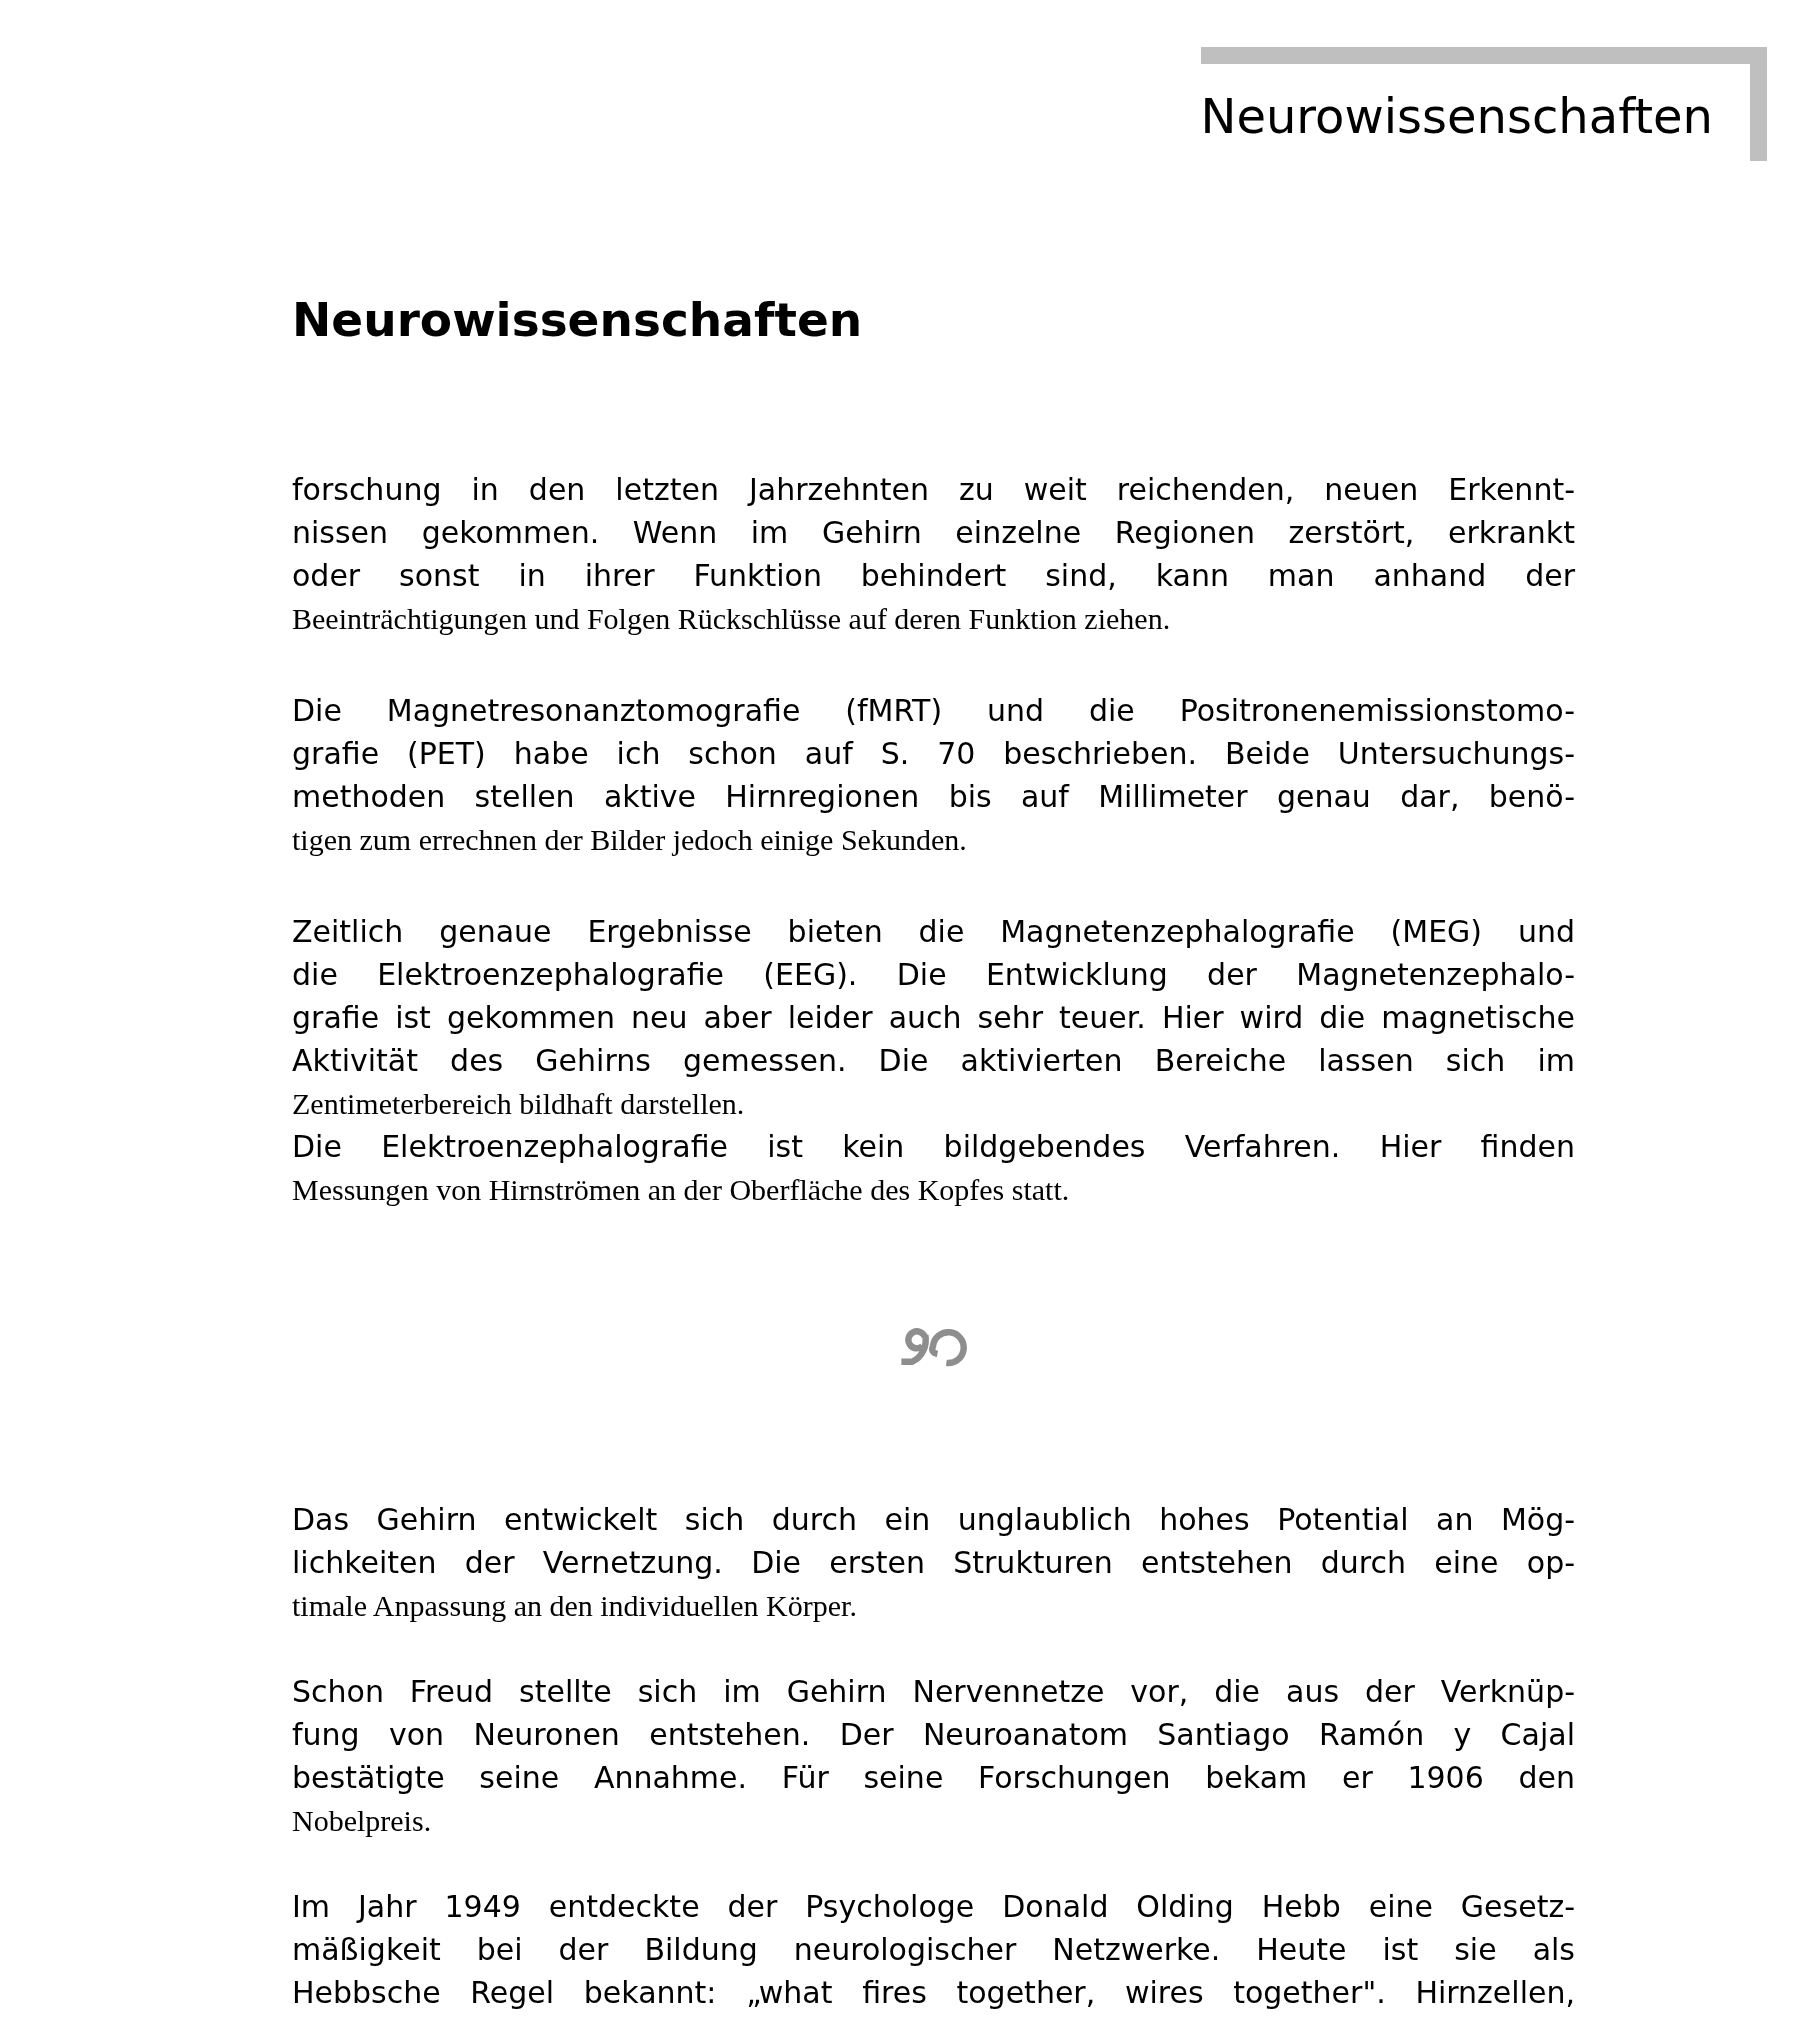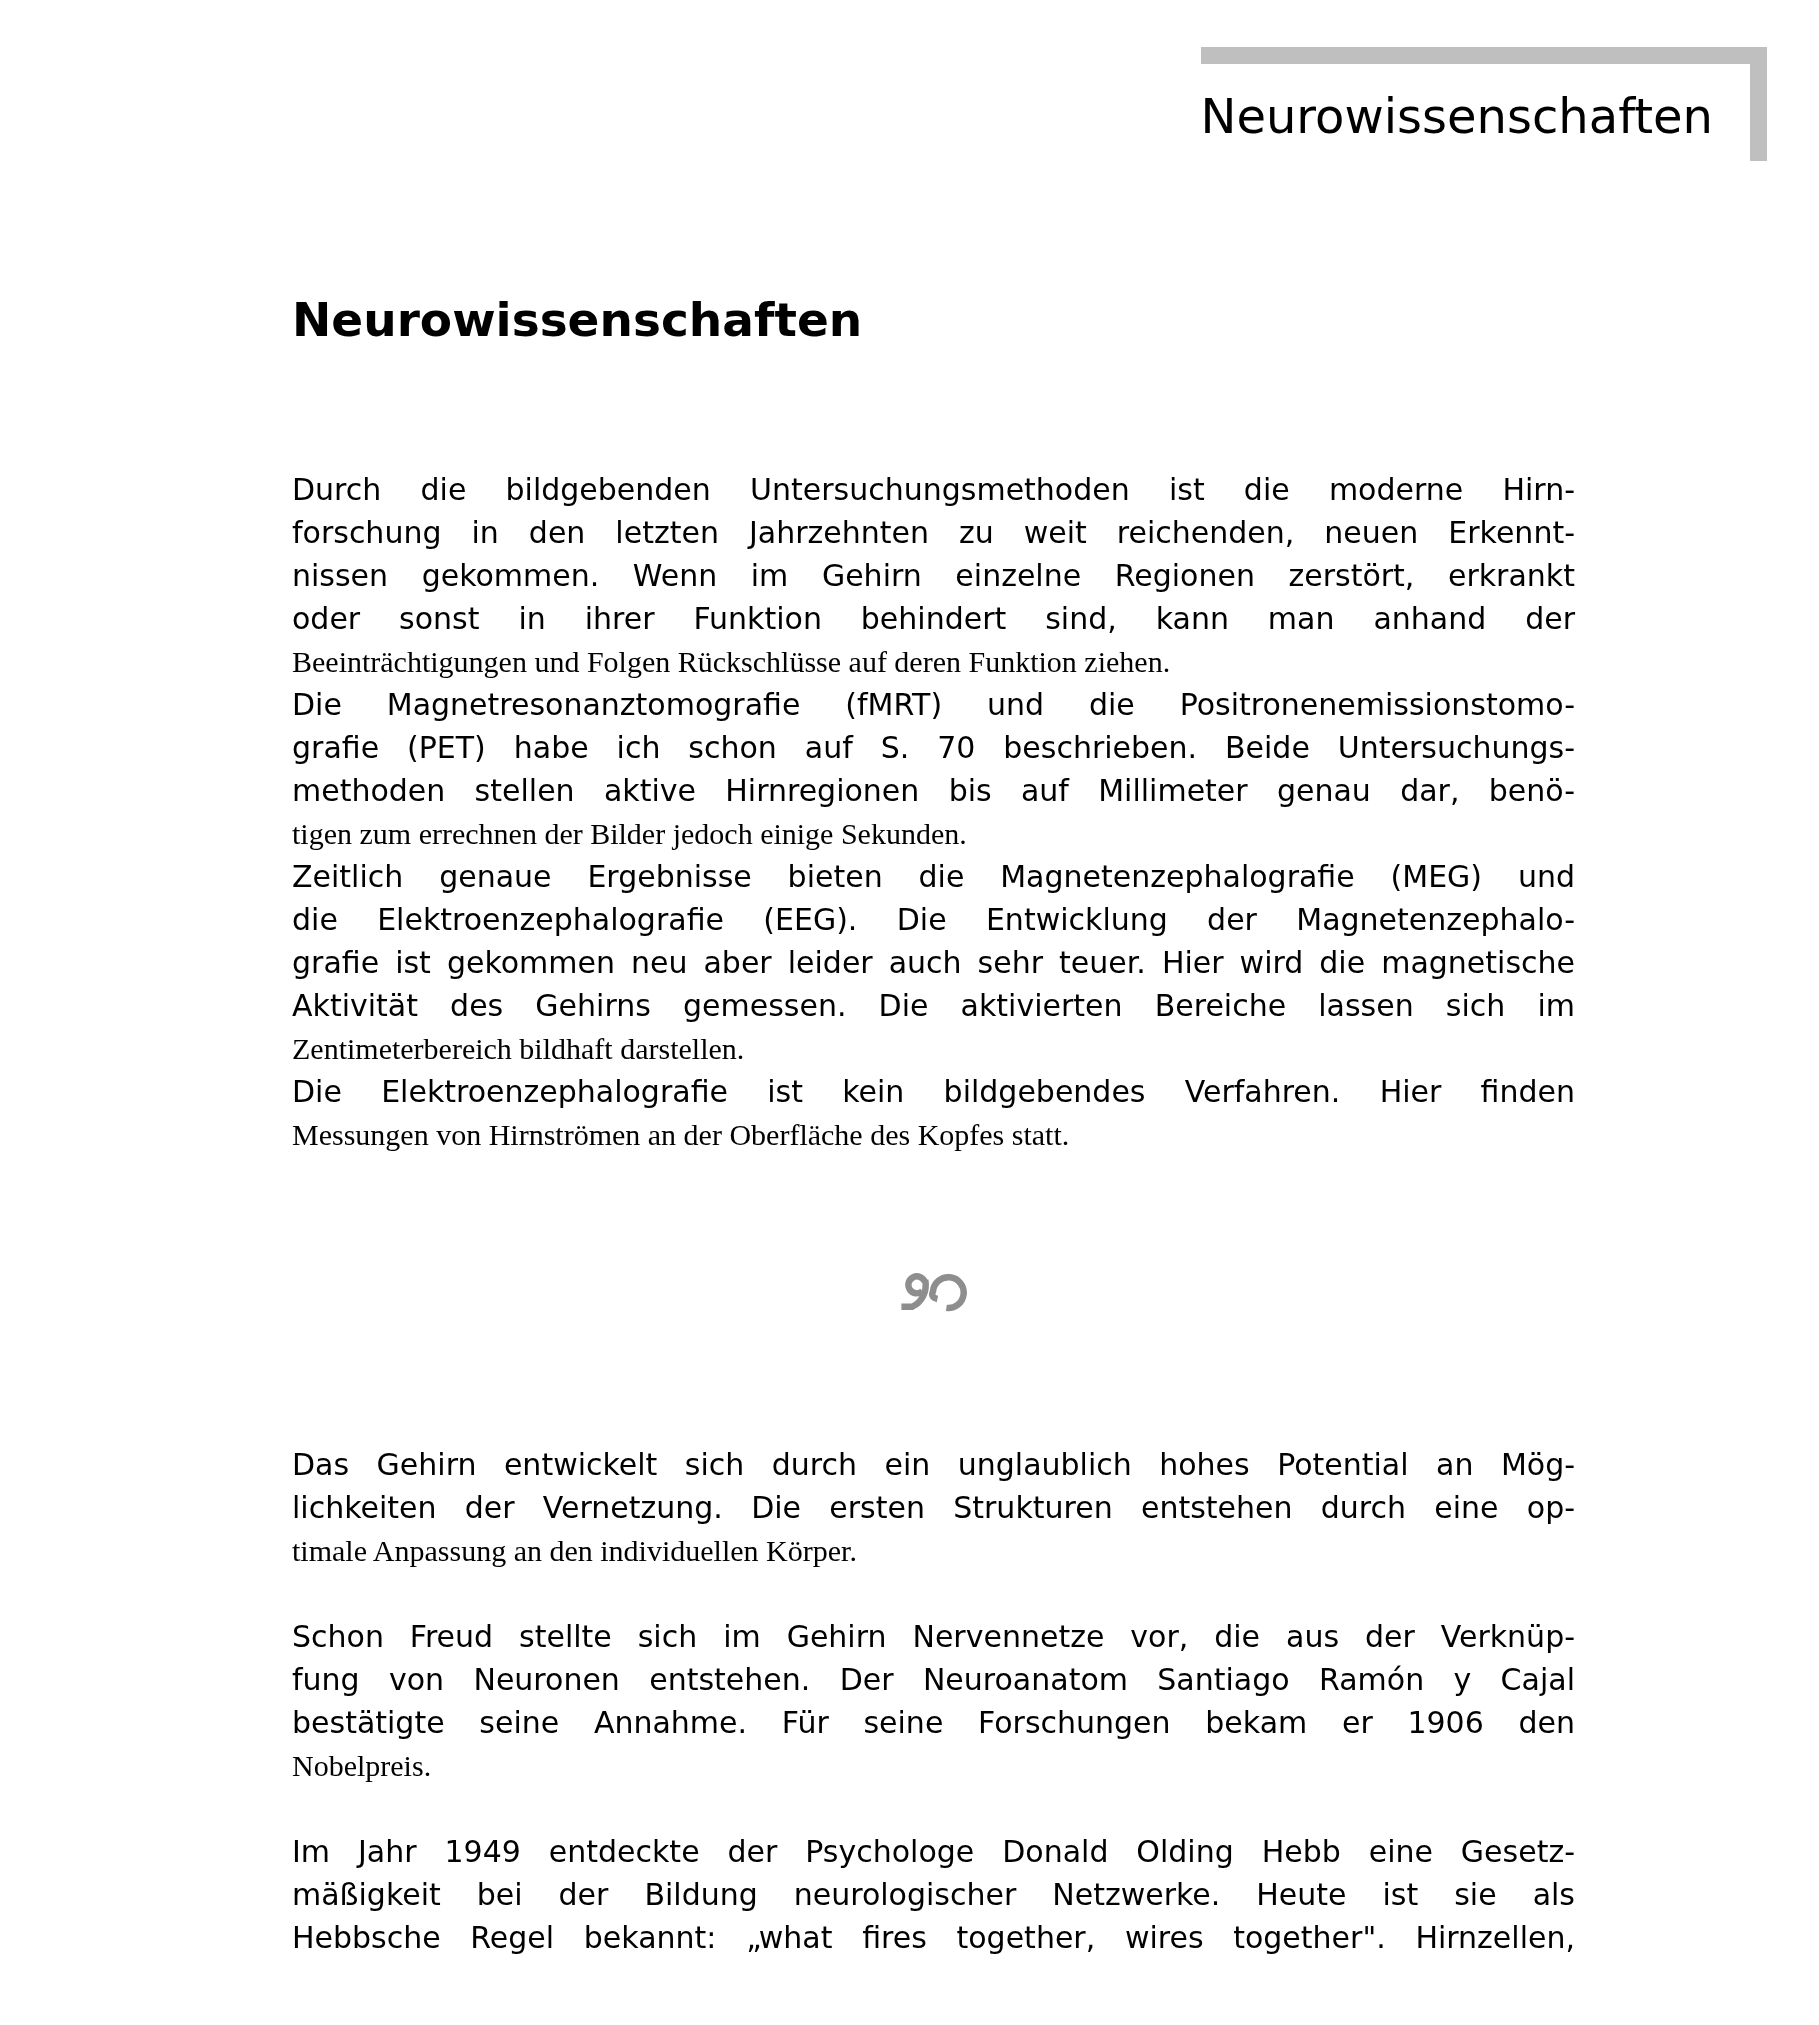--- a/index.html
+++ b/index.html
@@ -28,21 +28,21 @@
   }
   .doc-title {
     position:absolute; left:292px; top:293px;
     font-size:47px; font-weight:bold; line-height:1.15; white-space:nowrap;
   }
   .content {
     position:absolute; left:292px; top:468px; width:1283px;
     font-size:30px; line-height:43px;
   }
   .para { margin:0; }
-  .para + .para { }
+  .para + .para { margin-top:49px; }
   .para.tight { margin-top:43px; }
   .line {
     text-align:justify;
     text-align-last:justify;
     text-justify:inter-word;
   }
   .line.end {
     text-align-last:left;
     font-family:Liberation Serif, serif;
   }
@@ -60,21 +60,20 @@
   <div class="corner-bar-h"></div>
   <div class="corner-bar-v"></div>
 
   <div class="running-header">Neurowissenschaften</div>
 
   <h1 class="doc-title" style="margin:0;">Neurowissenschaften</h1>
 
   <div class="content">
 
     <div class="para">
-      <div class="line">Durch die bildgebenden Untersuchungsmethoden ist die moderne Hirn-</div>
       <div class="line">forschung in den letzten Jahrzehnten zu weit reichenden, neuen Erkennt-</div>
       <div class="line">nissen gekommen. Wenn im Gehirn einzelne Regionen zerstört, erkrankt</div>
       <div class="line">oder sonst in ihrer Funktion behindert sind, kann man anhand der</div>
       <div class="line end">Beeinträchtigungen und Folgen Rückschlüsse auf deren Funktion ziehen.</div>
     </div>
 
     <div class="para">
       <div class="line">Die Magnetresonanztomografie (fMRT) und die Positronenemissionstomo-</div>
       <div class="line">grafie (PET) habe ich schon auf S. 70 beschrieben. Beide Untersuchungs-</div>
       <div class="line">methoden stellen aktive Hirnregionen bis auf Millimeter genau dar, benö-</div>

